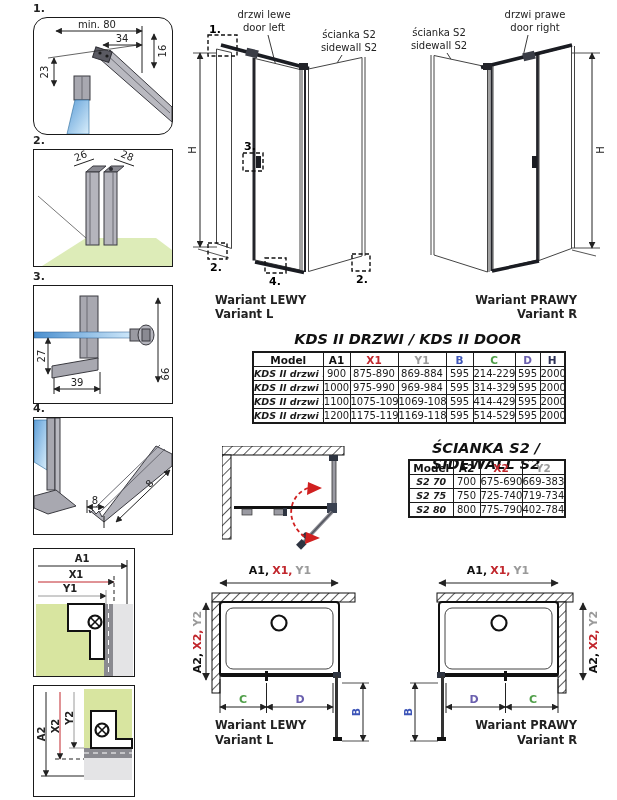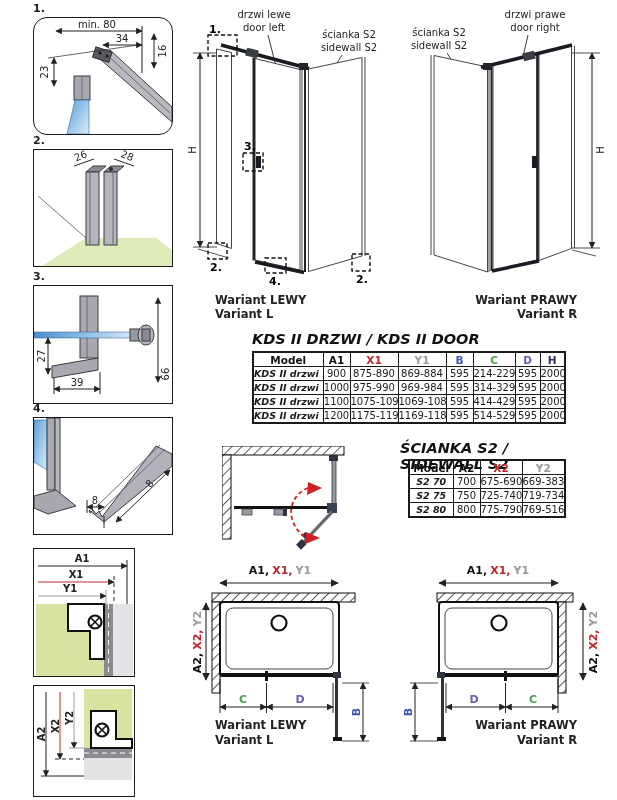--- a/index.html
+++ b/index.html
@@ -11,21 +11,21 @@
   svg text{font-family:"DejaVu Sans","Liberation Sans",sans-serif;}
   .dimtxt{font-size:10px;fill:#222;}
   .lbl{font-size:10px;fill:#222;}
   .cap{font-size:11.5px;font-weight:600;fill:#222;}
   table{border-collapse:collapse;table-layout:fixed;}
   .dtable{border:2px solid #1a1a1a;padding-left:8px;}
   .dtable th,.dtable td{border:1.2px solid #1a1a1a;text-align:center;padding:0;
       font-size:10px;height:13px;line-height:12px;overflow:hidden;white-space:nowrap;}
   .dtable th{font-size:10.5px;font-weight:bold;}
   .dtable td.model{font-weight:bold;font-style:italic;font-size:9.5px;}
-  .tbl-title{font-size:14.5px;font-weight:bold;font-style:italic;
+  .tbl-title{font-size:14.5px;font-weight:bold;font-style:italic;text-align:center;
       letter-spacing:0px;color:#111;}
 </style>
 </head>
 <body>
 
 <div class="abs refnum" style="left:33px;top:2px;">1.</div>
 <div class="abs detail-box" style="left:33px;top:17px;width:138px;height:116px;border-radius:14px;">
   <svg width="138" height="116" viewBox="0 0 138 116">
     <defs>
       <linearGradient id="gl1" x1="0" y1="0" x2="1" y2="1">
@@ -414,21 +414,21 @@
       <tr>
         <td class="model">S2 75</td>
         <td>750</td>
         <td>725-740</td>
         <td>719-734</td>
       </tr>
       <tr>
         <td class="model">S2 80</td>
         <td>800</td>
         <td>775-790</td>
-        <td>769-516</td>
+        <td>402-784</td>
       </tr>
     </tbody>
   </table>
 
 <div class="abs" style="left:222px;top:446px;">
 <svg width="126" height="110" viewBox="0 0 126 110">
   <defs>
     <pattern id="h0" width="7" height="7" patternUnits="userSpaceOnUse" patternTransform="rotate(45)">
       <rect width="7" height="7" fill="#fff"></rect>
           <line x1="0" y1="0" x2="0" y2="7" stroke="#111" stroke-width="1.4"></line>

